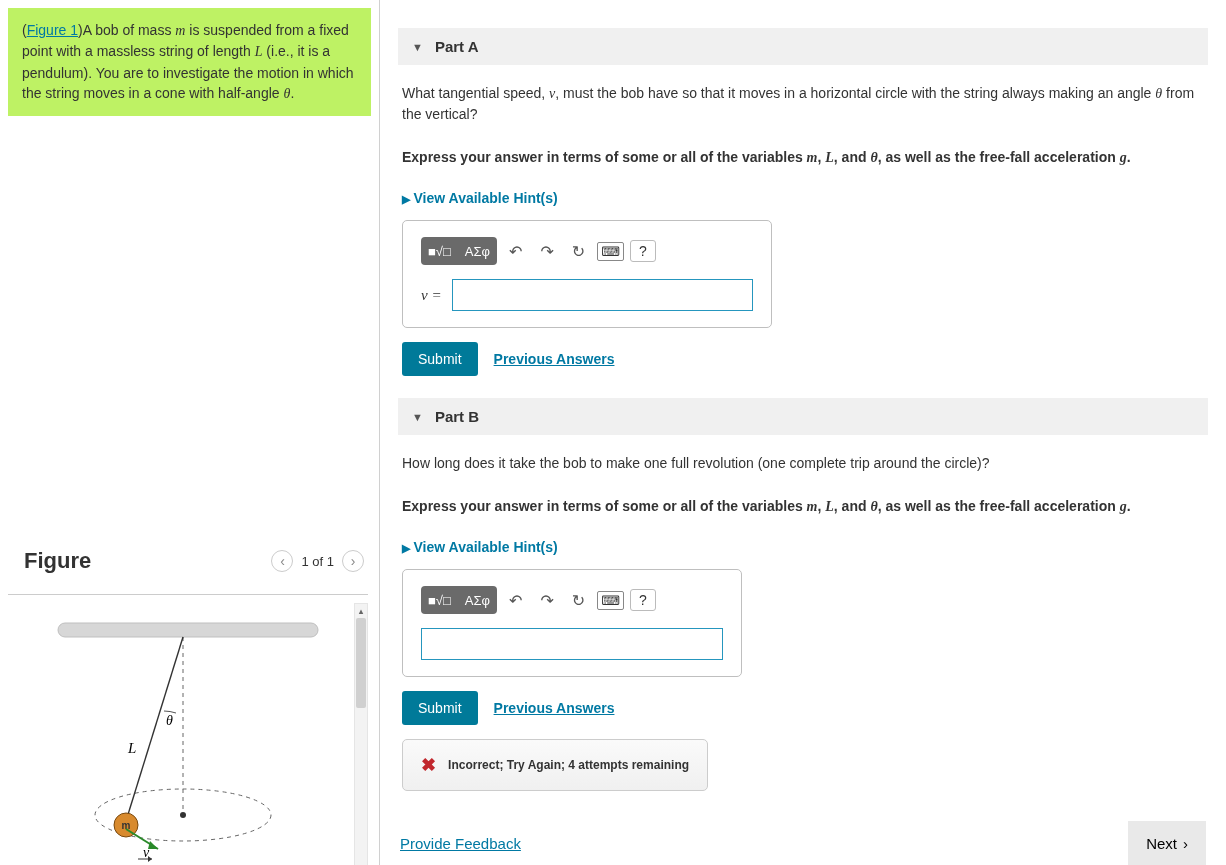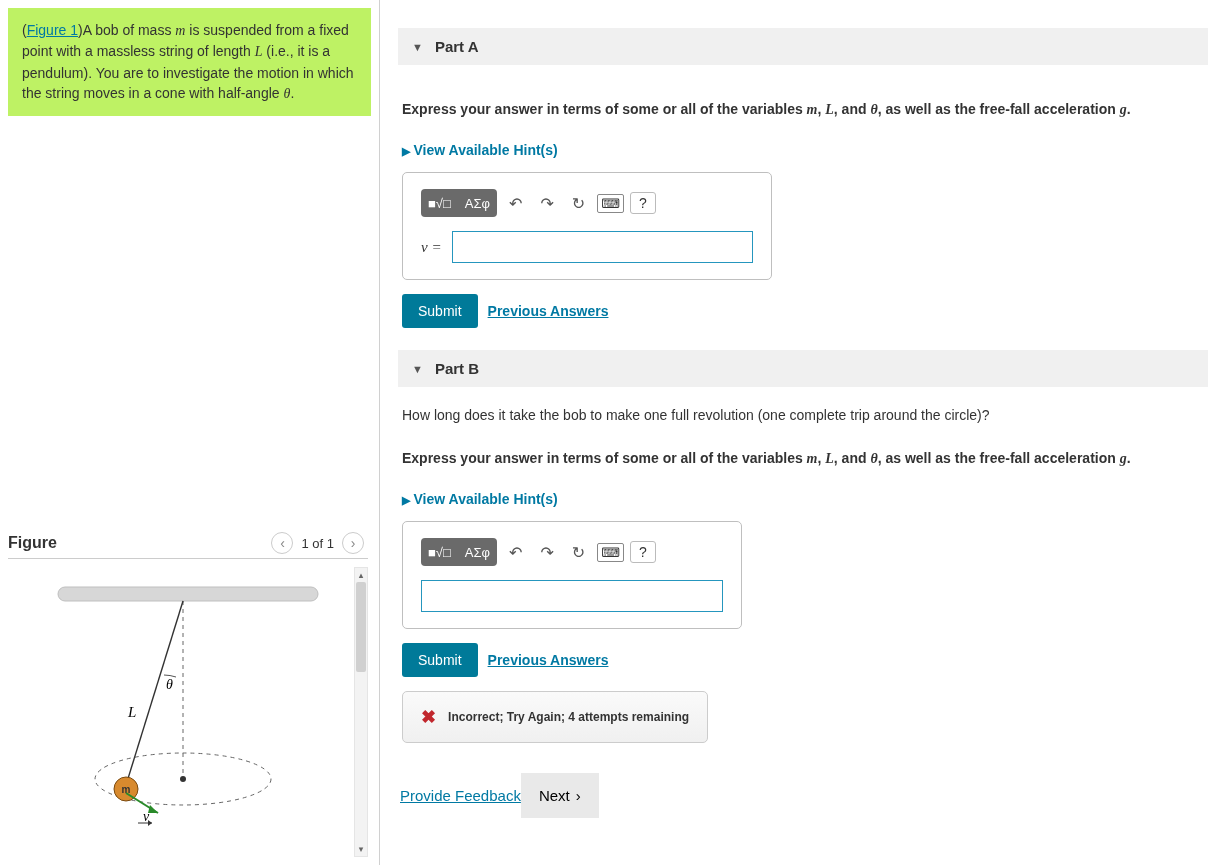--- a/index.html
+++ b/index.html
@@ -25,21 +25,21 @@
   .math-i { font-style: italic; font-family: Georgia, serif; }
   .figure-header {
     display: flex;
     justify-content: space-between;
     align-items: center;
     padding: 8px 4px 4px 0;
     margin: 0 8px 4px 8px;
     border-bottom: 1px solid #ccc;
     width: 360px;
   }
-  .figure-header h3 { margin: 0; font-size: 16px; font-weight: bold; }
+  .figure-header h3 { margin: 16px; font-size: 22px; font-weight: bold; }
   .fig-nav { display: flex; align-items: center; gap: 8px; font-size: 13px; }
   .nav-btn {
     width: 22px; height: 22px;
     border: 1px solid #ccc;
     border-radius: 50%;
     background: #fff;
     display: inline-flex; align-items: center; justify-content: center;
     color: #888; font-size: 14px;
     cursor: pointer;
   }
@@ -83,35 +83,35 @@
   .tb-btn.first { border-radius: 4px 0 0 4px;}
   .tb-btn.last { border-radius: 0 4px 4px 0;}
   .tb-icon { color: #555; font-size: 16px; padding: 0 6px; cursor:pointer;}
   .tb-help { border:1px solid #bbb; border-radius:3px; padding:2px 8px; font-size:14px; cursor:pointer;}
   .eq-row { display:flex; align-items:center; gap:10px;}
   .eq-label { font-style: italic; font-family: Georgia, serif; font-size: 15px;}
   .eq-input {
     border: 1px solid #2596be; height: 32px; flex:1; padding: 4px 6px;
     font-size: 14px;
   }
-  .submit-row { margin-top: 14px; display:flex; align-items:center; gap:10px;}
+  .submit-row { margin-top: 14px; display:flex; align-items:center; gap:16px;}
   .submit-btn {
     background: #007a99; color:#fff; border:none;
     padding: 9px 16px; font-size: 14px; border-radius:3px; cursor:pointer;
   }
   .prev-ans { color:#0079a3; text-decoration: underline; font-weight:bold; font-size:14px; cursor:pointer;}
   .feedback-box {
     border:1px solid #ccc; border-radius:5px; padding: 14px 18px;
     margin-top: 14px; display:inline-flex; align-items:center; gap:12px;
     background: linear-gradient(#fafafa,#f0f0f0);
   }
   .x-icon { color:#c1272d; font-weight:bold; font-size:18px;}
   .feedback-text { font-weight:bold; font-size:12px;}
   .bottom-row {
-    display:flex; justify-content: flex-start; align-items:center;
+    display:flex; justify-content: space-between; align-items:center;
     margin-top: 26px; padding: 0 2px;
   }
   .provide-feedback { color:#0079a3; text-decoration: underline; font-size:15px; cursor:pointer;}
   .next-btn {
     background:#e9e9e9; border:none; padding:14px 18px; font-size:15px;
     display:flex; align-items:center; gap:6px; cursor:pointer;
   }
   .kbd-icon { font-size:13px; border:1px solid #888; padding:1px 3px; border-radius:2px;}
 </style>
 </head>
@@ -168,20 +168,23 @@
     </div>
   </div>
 
   <div class="right-pane">
 
     <div class="part-header">
       <span class="arrow">▼</span>
       <span>Part A</span>
     </div>
     <div class="part-body">
+      <p class="q-text">
+        <span>What tangential speed, </span><span class="math-i">v</span><span>, must the bob have so that it moves in a horizontal circle with the string always making an angle </span><span class="math-i">θ</span><span> from the vertical?</span>
+      </p>
       <p class="express">
         <span>Express your answer in terms of some or all of the variables </span><span class="math-i">m</span><span>, </span><span class="math-i">L</span><span>, and </span><span class="math-i">θ</span><span>, as well as the free-fall acceleration </span><span class="math-i">g</span><span>.</span>
       </p>
       <div class="hints-link">View Available Hint(s)</div>
 
       <div class="answer-box">
         <div class="toolbar">
           <div class="tb-group">
             <button class="tb-btn first">■√□</button>
             <button class="tb-btn last">ΑΣφ</button>

